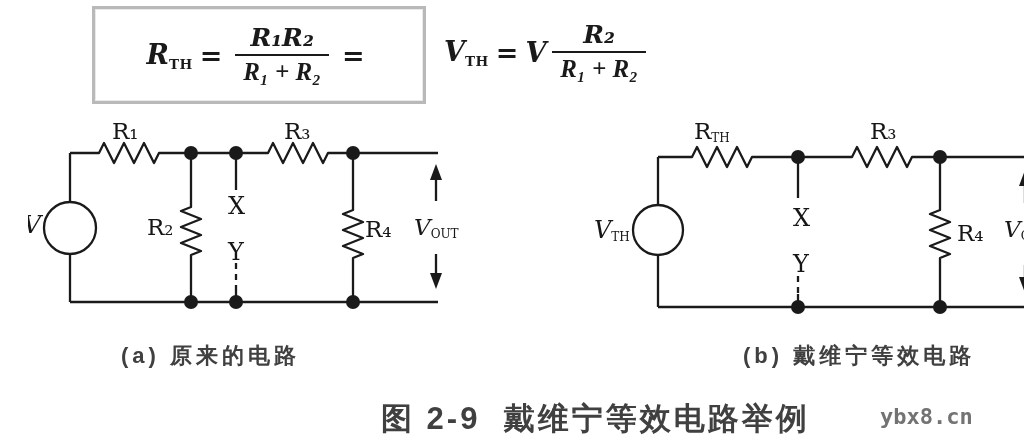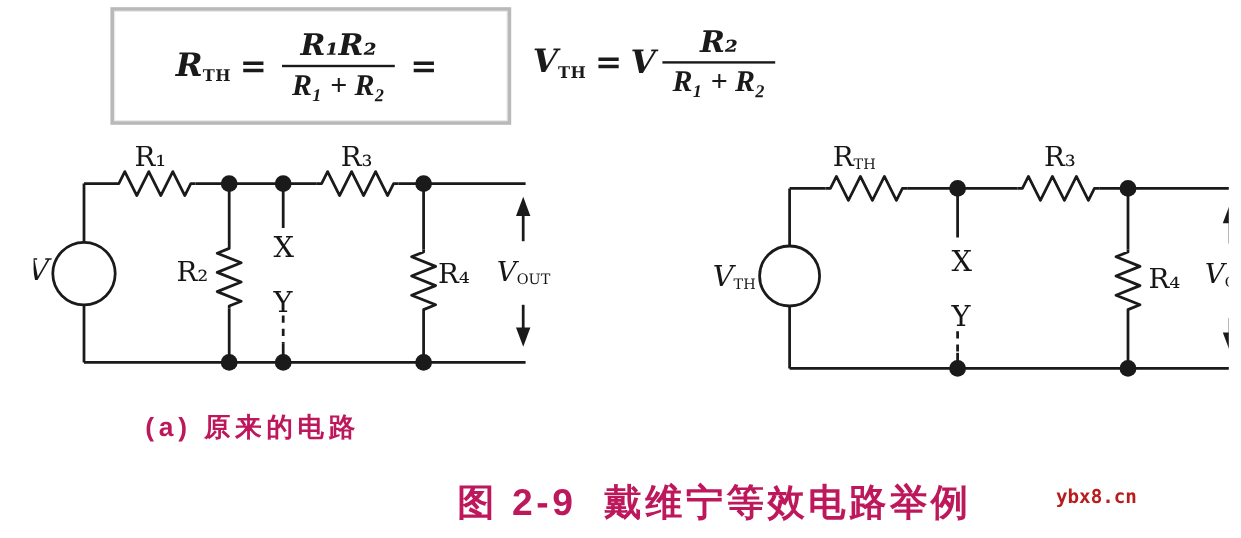--- a/index.html
+++ b/index.html
@@ -19,24 +19,24 @@
           font-size:25px; line-height:1.15;justify-content:space-between; }
   .frac .num { padding:0 8px 1px; }
   .frac .den { border-top:2.5px solid #1a1a1a; padding:2px 8px 0;font-family:Liberation Serif, serif; }
 
   
   .lbl { position:absolute; font-weight:normal; font-size:23px; line-height:1; color:#161616; }
   .lbl .s { font-size:12px; vertical-align:-3px; font-style:normal; }
   .it { font-style:italic; }
   .term-lbl { font-size:24px; }
   .cjk { position:absolute; font-family:"Liberation Sans","DejaVu Sans",sans-serif;
-         font-weight:bold; font-size:22px; letter-spacing:4px; color:#be185d; white-space:pre; }
+         font-weight:bold; font-size:22px; letter-spacing:4px; color:#404040; white-space:pre; }
   .fig-title { font-size:31px; letter-spacing:3px; }
   .watermark { position:absolute; left:852px; top:404px; font-family:"DejaVu Sans Mono",monospace;
-               font-weight:bold; font-size:16px; color:#b91c1c; letter-spacing:0px; }
+               font-weight:bold; font-size:22px; color:#737373; letter-spacing:0px; }
 
   svg { position:absolute; overflow:visible; }
   .wire { stroke:#1a1a1a; stroke-width:2.3; fill:none; stroke-linejoin:round; }
   .dashed { stroke-dasharray:6 5; }
   .node { fill:#1a1a1a; stroke:none; }
   .arrowhead { fill:#1a1a1a; stroke:none; }
 </style>
 </head>
 <body>
 
@@ -115,17 +115,18 @@
     <polygon class="arrowhead" points="437,185 431,169 443,169"></polygon>
   </svg>
 
   <div class="lbl" style="left:566px;top:218px;font-size:24px"><span class="it">V</span><span class="s">TH</span></div>
   <div class="lbl" style="left:666px;top:120px"><span>R</span><span class="s">TH</span></div>
   <div class="lbl" style="left:842px;top:120px">R₃</div>
   <div class="lbl" style="left:929px;top:222px">R₄</div>
   <div class="lbl term-lbl" style="left:765px;top:206px">X</div>
   <div class="lbl term-lbl" style="left:765px;top:252px">Y</div>
   <div class="lbl" style="left:976px;top:218px"><span class="it">V</span><span class="s">OUT</span></div>
+  <div class="cjk" style="left:715px;top:341px">(b) 戴维宁等效电路</div>
 
   <div class="cjk fig-title" style="left:353px;top:398px">图 2-9  戴维宁等效电路举例</div>
   <div class="watermark">ybx8.cn</div>
 
 </div>
 
 </body></html>

